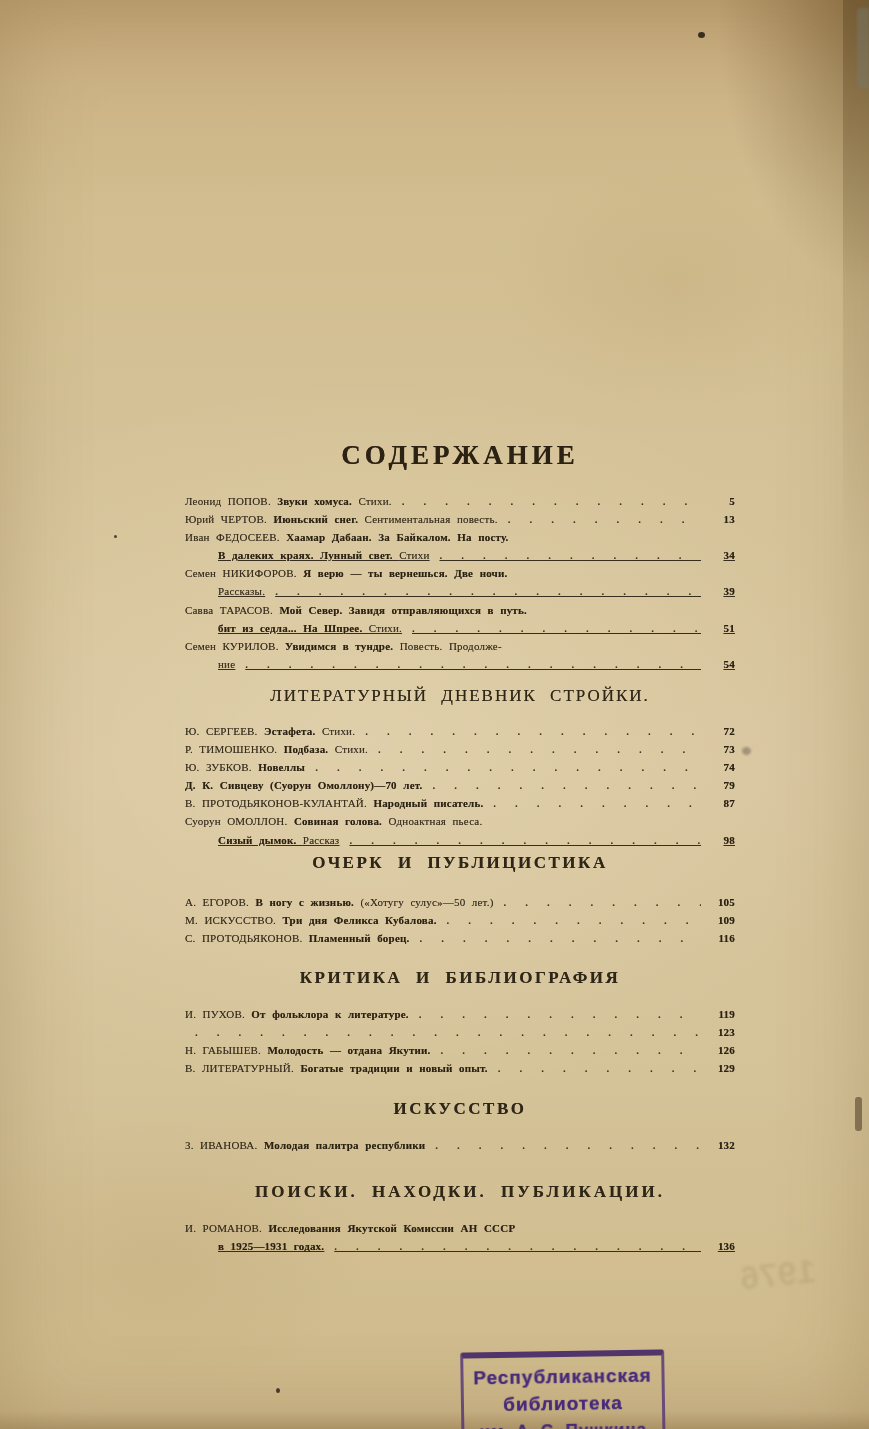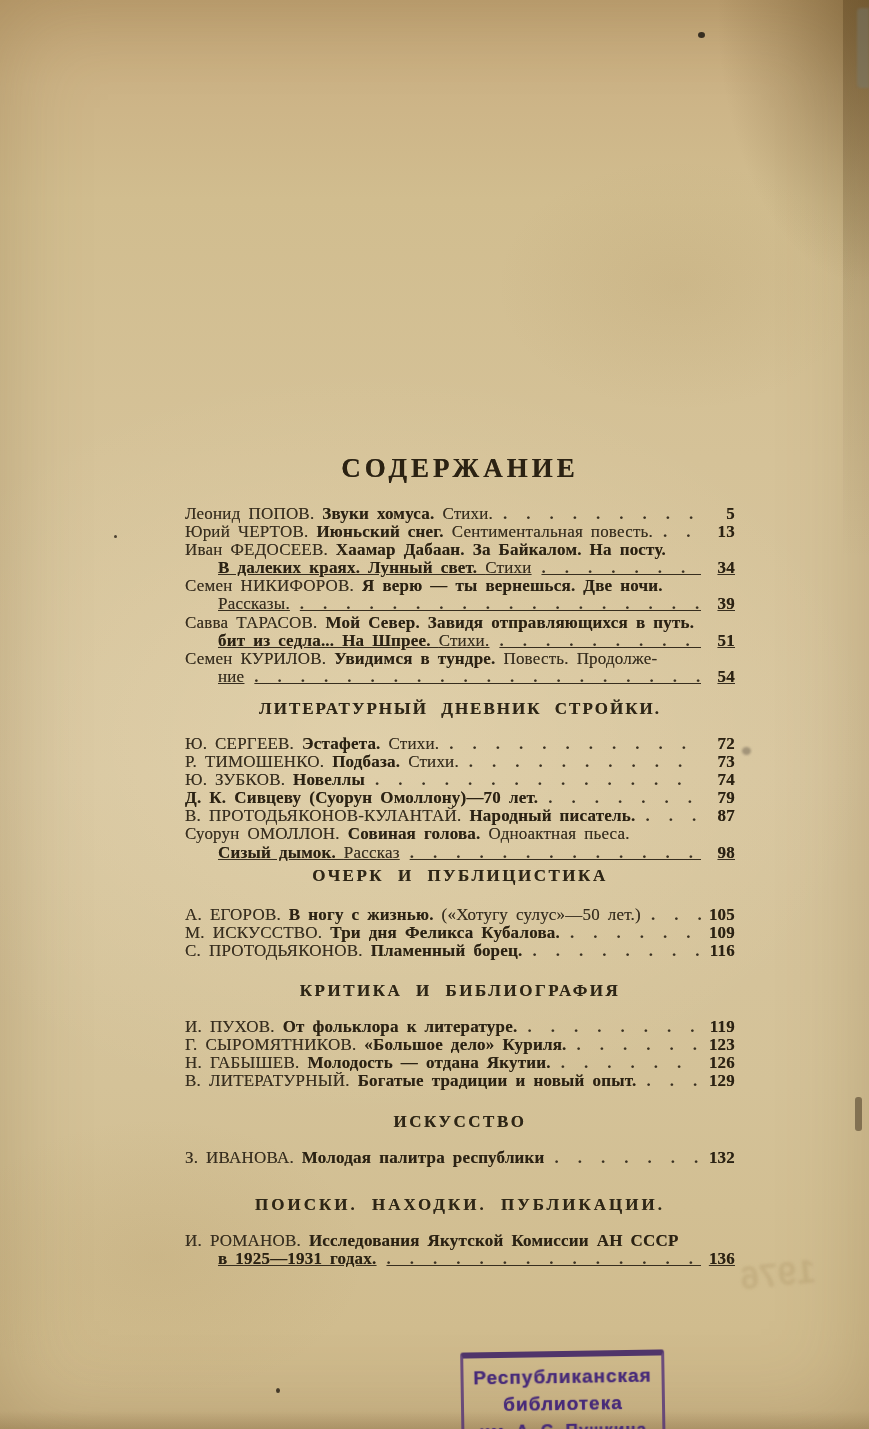--- a/index.html
+++ b/index.html
@@ -15,39 +15,39 @@
   }
   .corner-shade{position:absolute;top:0;right:0;width:150px;height:280px;pointer-events:none;
     background:radial-gradient(ellipse at top right, rgba(100,74,34,0.55), rgba(100,74,34,0.18) 45%, rgba(100,74,34,0) 72%);}
   .edge-strip{position:absolute;top:0;right:0;width:26px;height:560px;pointer-events:none;
     background:linear-gradient(to bottom, rgba(92,68,32,0.45), rgba(92,68,32,0.12) 55%, rgba(92,68,32,0));}
   .edge-notch{position:absolute;top:8px;right:0;width:12px;height:80px;background:rgba(118,122,110,0.45);
     border-radius:4px 0 0 4px;filter:blur(1px);}
   .bottom-shade{position:absolute;left:0;bottom:0;width:100%;height:18px;
     background:linear-gradient(to bottom, rgba(110,82,40,0), rgba(110,82,40,0.25));}
 
-  .content{position:absolute;left:185px;top:453px;width:550px;color:#372e1f;}
+  .content{position:absolute;left:185px;top:440px;width:550px;color:#372e1f;}
   .title{
     text-align:center;font-size:27px;font-weight:700;letter-spacing:4px;color:#2b2213;
     margin:0 0 21px 0;text-shadow:0 0 0.6px rgba(43,34,19,0.7);
   }
   .section{margin:0;}
   .heading{
     text-align:center;font-size:17px;letter-spacing:2.5px;word-spacing:7px;
     color:#2e2616;font-weight:700;margin:19px 0 17px;text-shadow:0 0 0.5px rgba(46,38,22,0.6);
   }
-  .section:nth-child(2) .heading{font-weight:700;margin:13px 0 16px;letter-spacing:2px;}
+  .section:nth-child(2) .heading{font-weight:400;margin:13px 0 16px;letter-spacing:2px;}
   .section:nth-child(4) .heading{margin:4px 0 20px;}
   .section:nth-child(5) .heading{margin:21px 0 17px;}
   .section:nth-child(6) .heading{margin:22px 0 17px;}
   .section:nth-child(7) .heading{margin:28px 0 17px;letter-spacing:3px;}
 
   .toc-line{
     display:flex;align-items:baseline;white-space:nowrap;overflow:hidden;
-    font-size:17px;line-height:18.1px;height:18.1px;word-spacing:3.5px;letter-spacing:0.2px;
+    font-size:11px;line-height:18.1px;height:18.1px;word-spacing:3.5px;letter-spacing:0.2px;
   }
   .toc-line.indent{padding-left:33px;text-decoration:underline;}
   .line-text{flex:0 0 auto;text-shadow:0 0 0.5px rgba(55,46,31,0.55);}
   .line-text .b{font-weight:700;color:#2b2213;}
   .line-text .r{font-weight:400;color:#372e1f;}
   .dots{flex:1 1 0;min-width:0;overflow:hidden;letter-spacing:19px;padding-left:10px;
     color:#3a3122;font-weight:700;}
   .page-num{flex:0 0 auto;width:34px;text-align:right;font-weight:700;color:#2b2213;
     text-shadow:0 0 0.5px rgba(43,34,19,0.6);}
 
@@ -191,21 +191,20 @@
           </div>
         </div>
         <div class="section">
           <div class="heading">КРИТИКА И БИБЛИОГРАФИЯ</div>
           <div class="toc-line">
             <span class="line-text"><span class="r">И. ПУХОВ. </span><span class="b">От фольклора к литературе.</span></span>
             <span class="dots">........................................</span>
             <span class="page-num">119</span>
           </div>
           <div class="toc-line">
-            <span class="line-text"><span class="r">Г. СЫРОМЯТНИКОВ. </span><span class="b">«Большое дело» Куриля.</span></span>
             <span class="dots">........................................</span>
             <span class="page-num">123</span>
           </div>
           <div class="toc-line">
             <span class="line-text"><span class="r">Н. ГАБЫШЕВ. </span><span class="b">Молодость — отдана Якутии.</span></span>
             <span class="dots">........................................</span>
             <span class="page-num">126</span>
           </div>
           <div class="toc-line">
             <span class="line-text"><span class="r">В. ЛИТЕРАТУРНЫЙ. </span><span class="b">Богатые традиции и новый опыт.</span></span>

